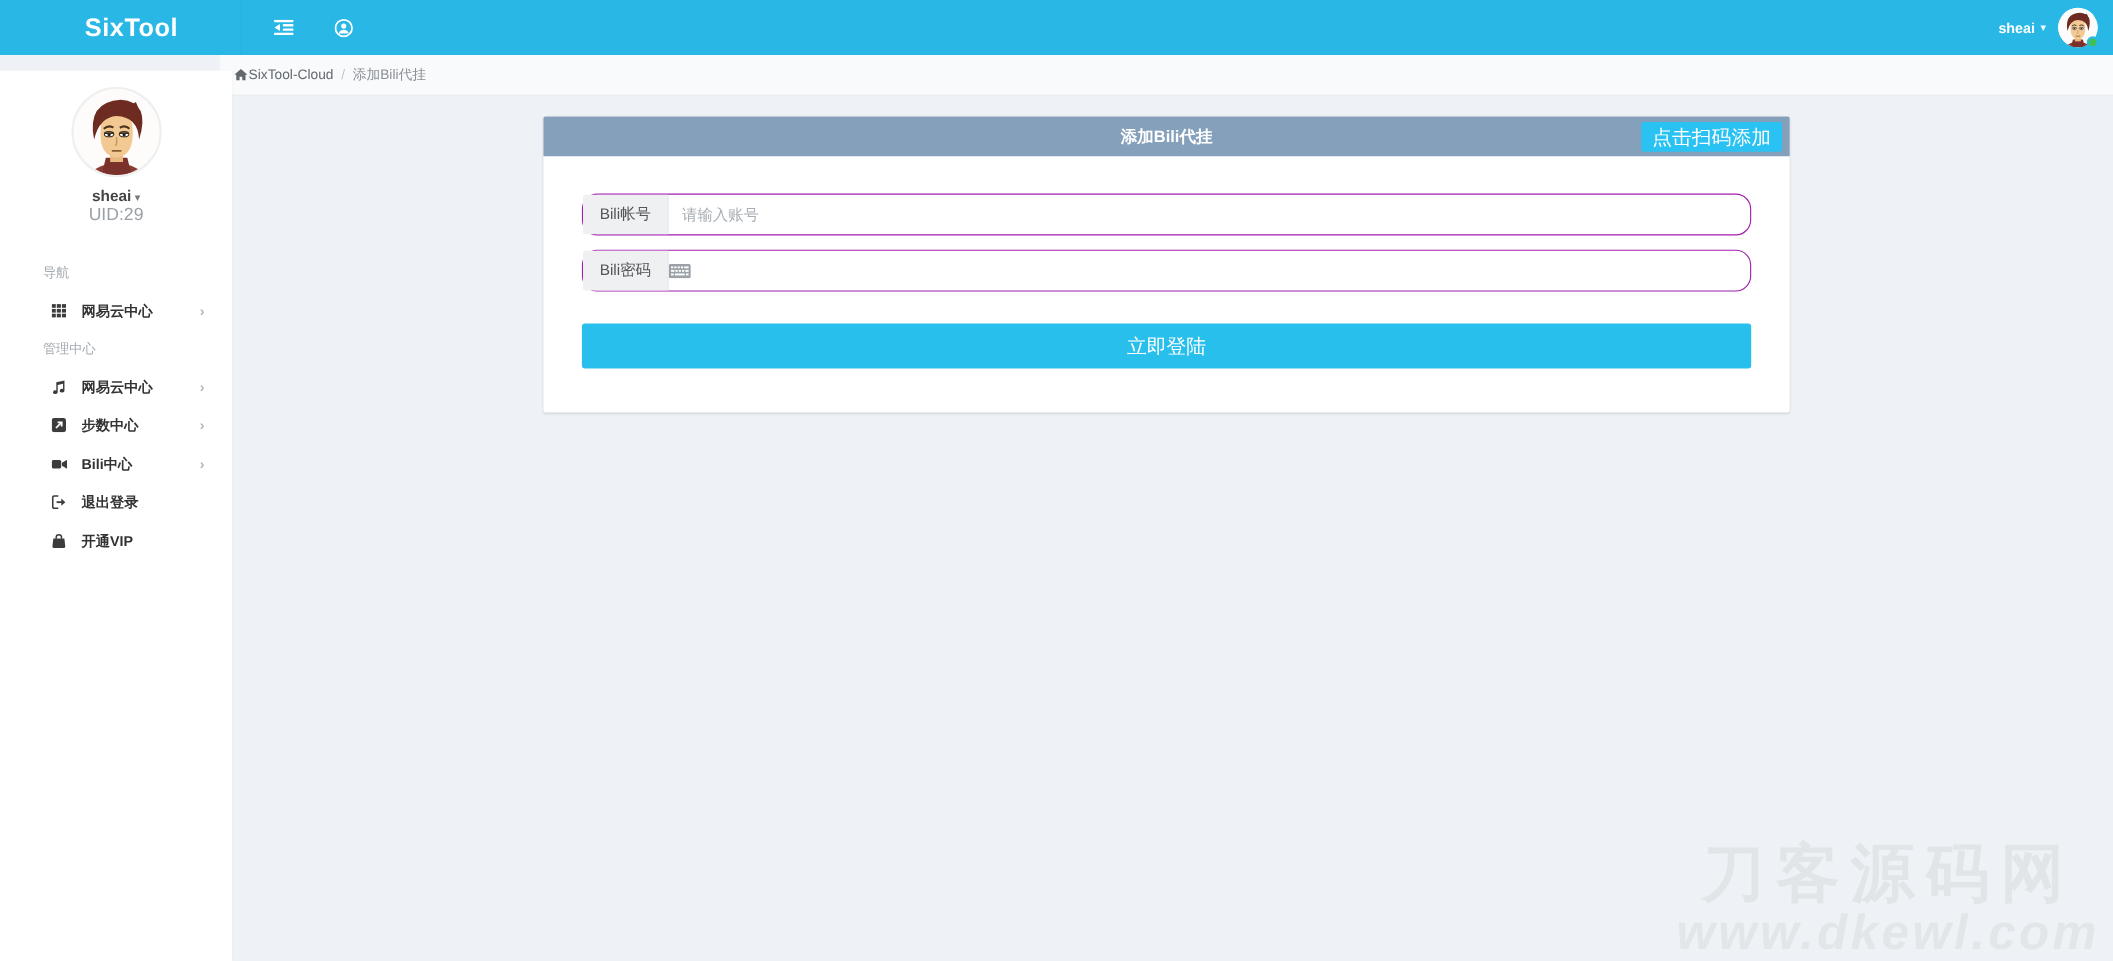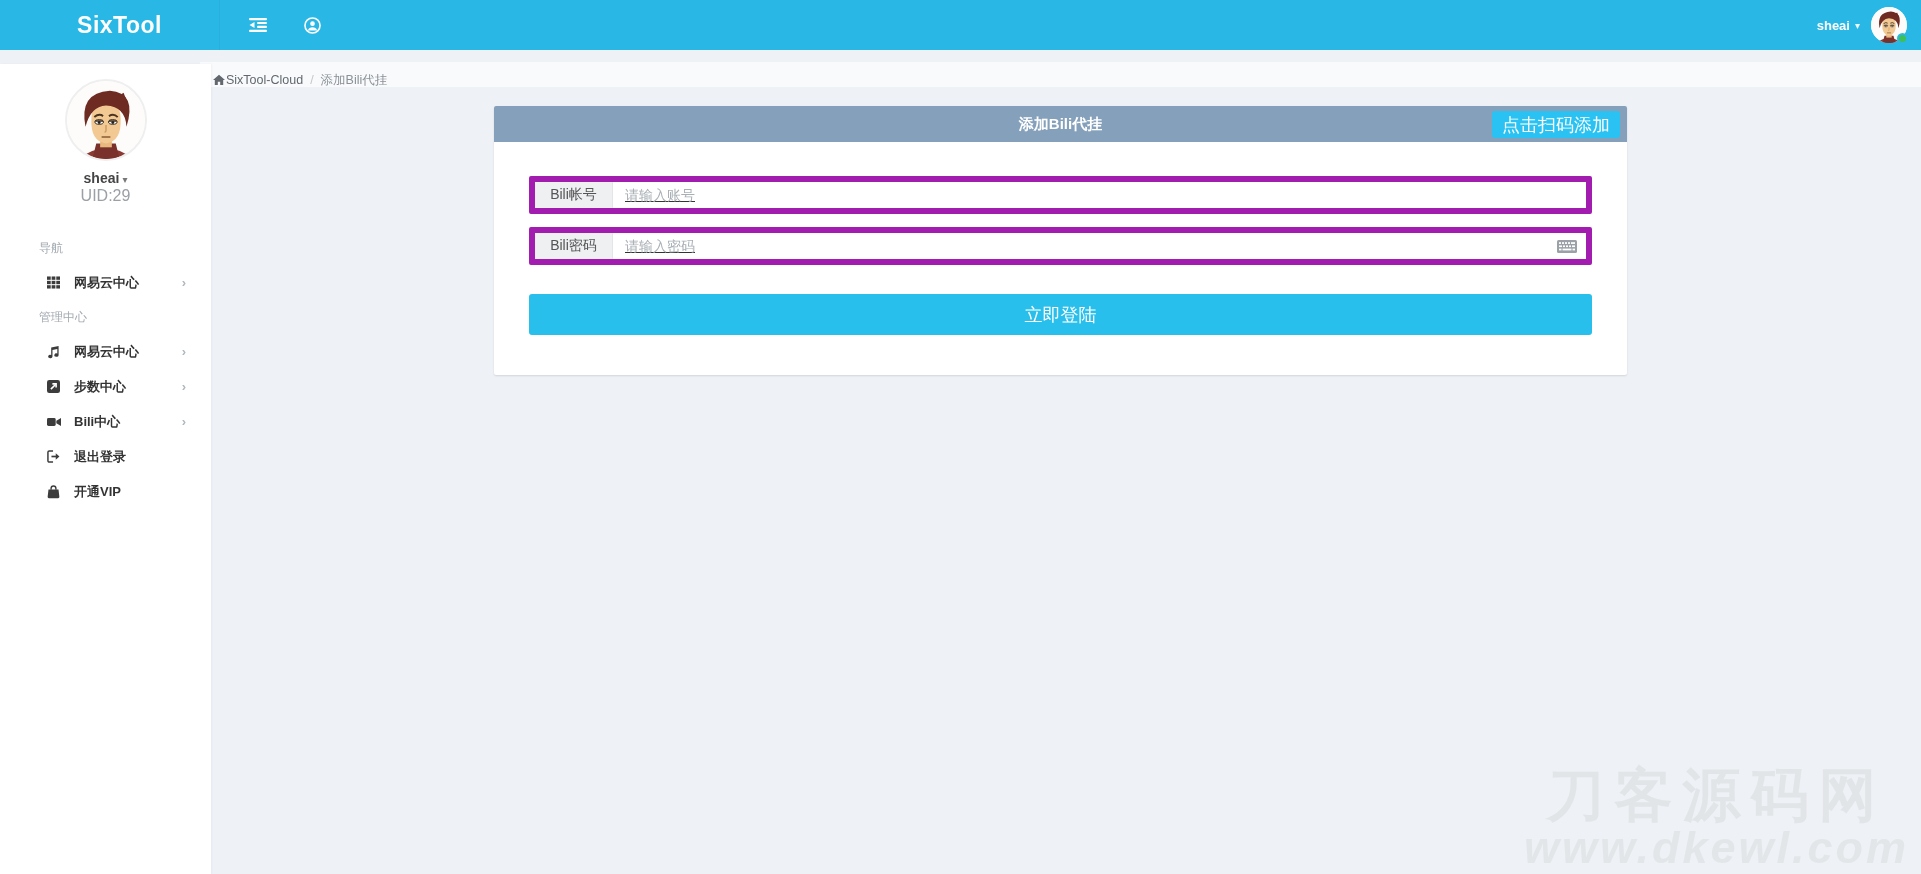--- a/index.html
+++ b/index.html
@@ -54,21 +54,21 @@
   .nav-item .item-icon { width:27px; color:#3c3c3c; display:flex; align-items:center; }
   .nav-item .item-icon svg { display:block; }
   .nav-item .item-text { font-size:13px; font-weight:bold; }
   .nav-item .chev {
     position:absolute; right:25px; color:#aeb8c0; font-size:13px; font-weight:bold;
   }
   
   .breadcrumb-bar {
     position:absolute; left:200px; top:50px; right:0; height:37px;
     background:#f9fafb; border-bottom:1px solid #e9ecef;
-    display:flex; align-items:center; padding-left:13px; font-size:12.5px; color:#62686e;margin-top:12px;
+    display:flex; align-items:center; padding-left:13px; font-size:12.5px; color:#62686e;
   }
   .breadcrumb-bar .home-icon { display:flex; align-items:center; margin-right:1px; color:#62686e; }
   .breadcrumb-bar .crumb-root { cursor:pointer; }
   .breadcrumb-bar .sep { color:#c3c8cc; margin:0 7px; }
   .breadcrumb-bar .crumb-current { color:#8a9096; }
   
   .content {
     position:absolute; left:200px; top:87px; right:0; bottom:0;
     background:#eef1f6;
   }
@@ -82,30 +82,30 @@
   }
   .panel-title { color:#fff; font-size:15px; font-weight:bold; }
   .scan-btn {
     position:absolute; right:7px; top:5px; height:27px; padding:0 10px;
     background:#29c2f2; border:none; border-radius:3px; color:#fff; font-size:18px;
     cursor:pointer; font-family:inherit;
   }
   .panel-body { padding:34px 35px 40px 35px; }
   .input-group {
     display:flex; align-items:stretch; height:38px; margin-bottom:13px;
-    border:6px solid #a21caf; border-radius:2px; background:#fff;
+    border:1px solid #a21caf; border-radius:14px; background:#fff;
   }
   .addon {
     width:78px; background:#eef0f2; border-right:1px solid #e2e6ea;
     display:flex; align-items:center; justify-content:center;
     color:#555; font-size:14px; border-radius:2px 0 0 2px; flex:none;
   }
   .input-group input {
     flex:1; border:none; outline:none; background:transparent;
-    padding:0 12px; font-size:14px; color:#333; font-family:inherit; min-width:0;text-decoration:underline;
+    padding:0 12px; font-size:14px; color:#333; font-family:inherit; min-width:0;
   }
   .input-group input::placeholder { color:#a9afb5; }
   .kbd-icon { display:flex; align-items:center; padding-right:9px; }
   .submit-btn {
     margin-top:16px; width:100%; height:41px; border:none; border-radius:3px;
     background:#29bfec; color:#fff; font-size:18px; cursor:pointer; font-family:inherit;
   }
   
   .watermark {
     position:absolute; right:12px; bottom:2px; text-align:center;
@@ -283,21 +283,20 @@
     </div>
     <div class="panel-body">
 
       <div class="input-group">
         <span class="addon">Bili帐号</span>
         <input type="text" placeholder="请输入账号" style="">
       </div>
 
       <div class="input-group">
         <span class="addon">Bili密码</span>
-        <input type="text" placeholder="请输入密码" style="">
         <span class="kbd-icon">
           <svg width="20" height="13" viewBox="0 0 20 13">
             <rect x="0" y="0" width="20" height="13" rx="1.5" fill="#9ba1a7"></rect>
             <g fill="#fff">
               <rect x="2" y="2.2" width="2" height="1.7"></rect>
                 <rect x="5" y="2.2" width="2" height="1.7"></rect>
                 <rect x="8" y="2.2" width="2" height="1.7"></rect>
                 <rect x="11" y="2.2" width="2" height="1.7"></rect>
                 <rect x="14" y="2.2" width="4" height="1.7"></rect>
               <rect x="2" y="5.4" width="3" height="1.7"></rect>

